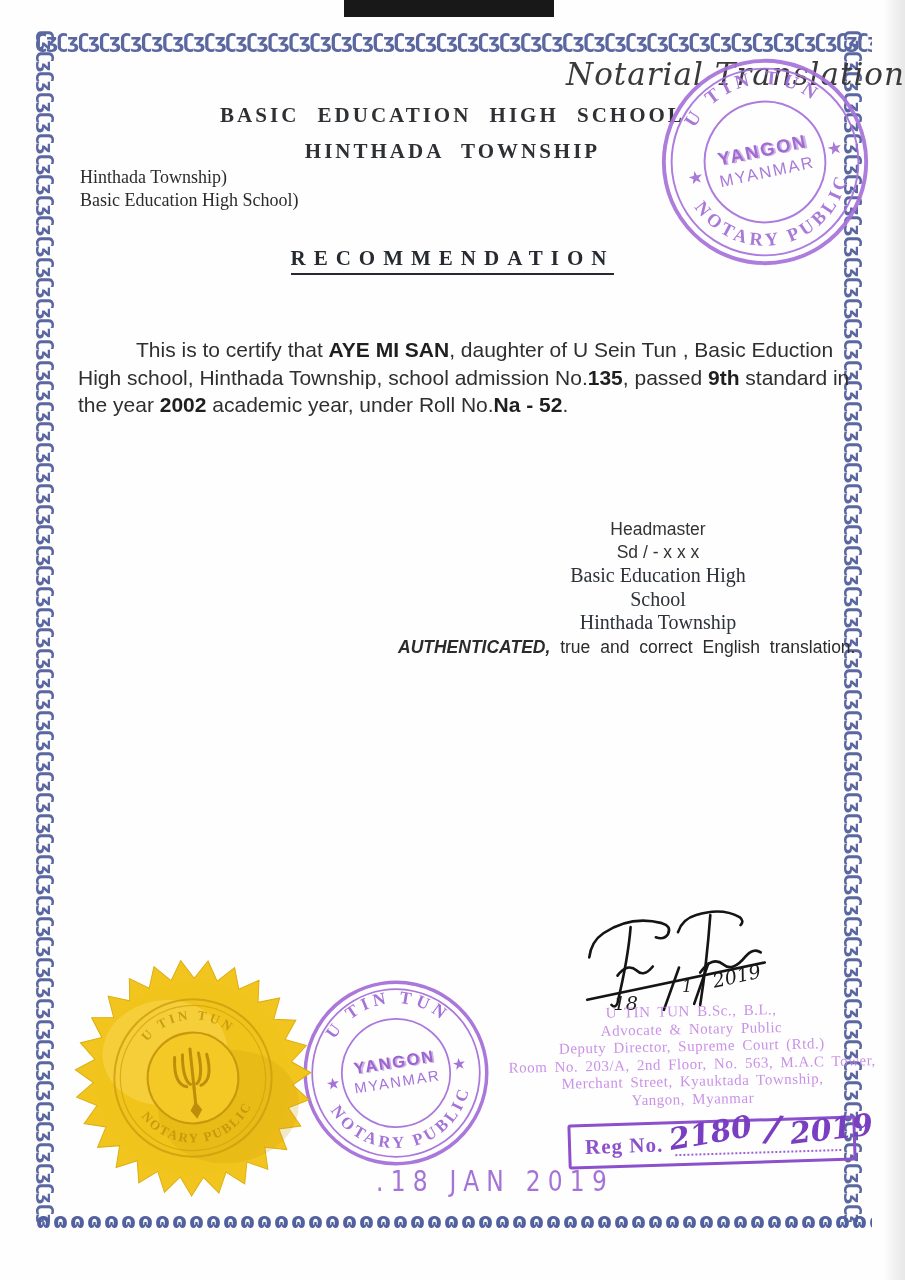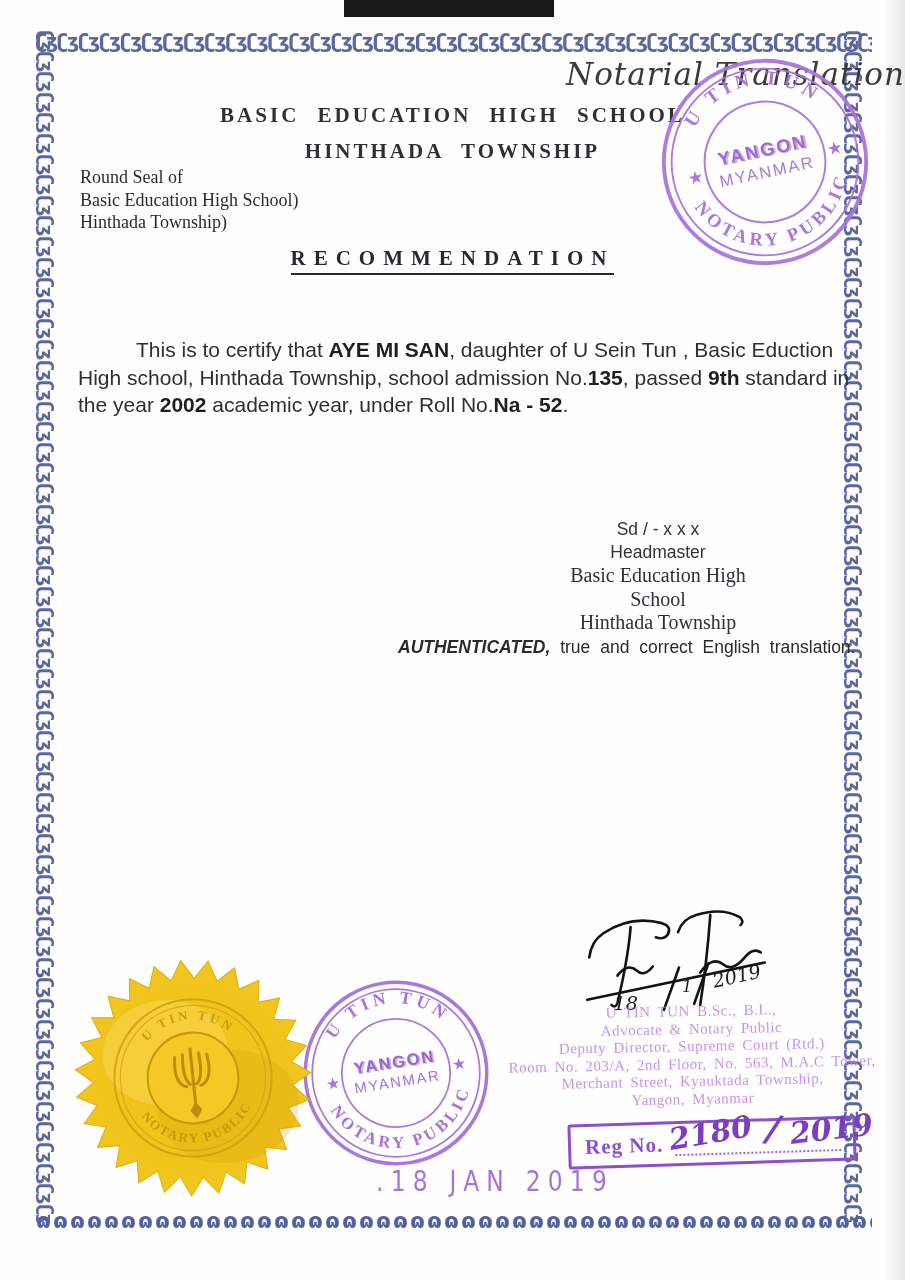--- a/index.html
+++ b/index.html
@@ -219,34 +219,33 @@
       <span>ʗʒ</span>
       <span>ʗʒ</span>
     </div>
   <div class="abs b-bottom"><span>ɷ</span><span>ɷ</span><span>ɷ</span><span>ɷ</span><span>ɷ</span><span>ɷ</span><span>ɷ</span><span>ɷ</span><span>ɷ</span><span>ɷ</span><span>ɷ</span><span>ɷ</span><span>ɷ</span><span>ɷ</span><span>ɷ</span><span>ɷ</span><span>ɷ</span><span>ɷ</span><span>ɷ</span><span>ɷ</span><span>ɷ</span><span>ɷ</span><span>ɷ</span><span>ɷ</span><span>ɷ</span><span>ɷ</span><span>ɷ</span><span>ɷ</span><span>ɷ</span><span>ɷ</span><span>ɷ</span><span>ɷ</span><span>ɷ</span><span>ɷ</span><span>ɷ</span><span>ɷ</span><span>ɷ</span><span>ɷ</span><span>ɷ</span><span>ɷ</span><span>ɷ</span><span>ɷ</span><span>ɷ</span><span>ɷ</span><span>ɷ</span><span>ɷ</span><span>ɷ</span><span>ɷ</span><span>ɷ</span><span>ɷ</span></div>
   <div class="abs scan-edge"></div>
 
   <div class="abs script-title">Notarial Translation</div>
   <div class="abs school-line school1">BASIC EDUCATION HIGH SCHOOL</div>
   <div class="abs school-line school2">HINTHADA TOWNSHIP</div>
   <div class="abs sealnote">
-      <div>Round Seal of</div>
+      <div>Hinthada Township)</div>
       <div>Basic Education High School)</div>
-      <div>Hinthada Township)</div>
     </div>
   <div class="abs recommend">
     <span>RECOMMENDATION</span>
   </div>
 
   <p class="abs para para1"><span>This is to certify that  </span><span class="b">AYE MI SAN</span><span>, daughter of U Sein Tun , Basic Eduction High school, Hinthada Township, school admission No.</span><span class="b">135</span><span>, passed </span><span class="b">9th</span><span> standard in the year </span><span class="b">2002</span><span> academic year, under Roll No.</span><span class="b">Na - 52</span><span>.</span></p>
 
   <div class="abs sigblock">
     <div class="sans">
+        <div>Headmaster</div>
         <div>Sd / - x x x</div>
-        <div>Headmaster</div>
       </div>
     <div class="serif">
         <div>Basic Education High School</div>
         <div>Hinthada Township</div>
       </div>
   </div>
 
   <div class="abs auth">
     <span class="lead">AUTHENTICATED,</span><span class="rest"> true and correct English translation.</span>
   </div>

